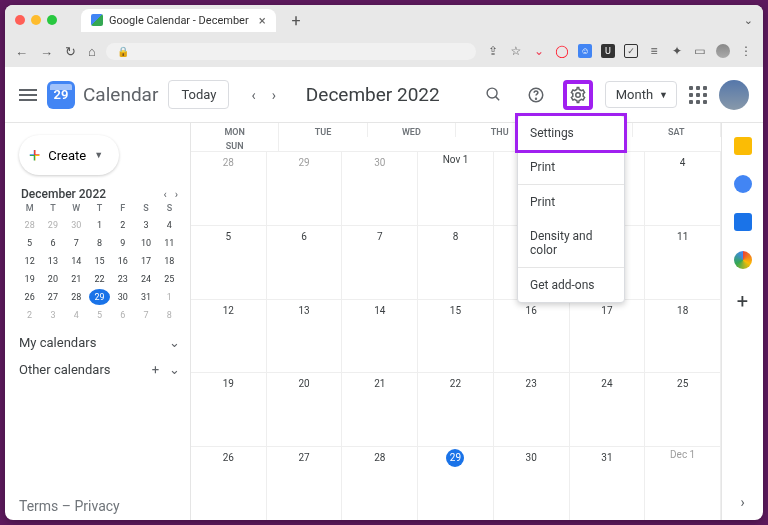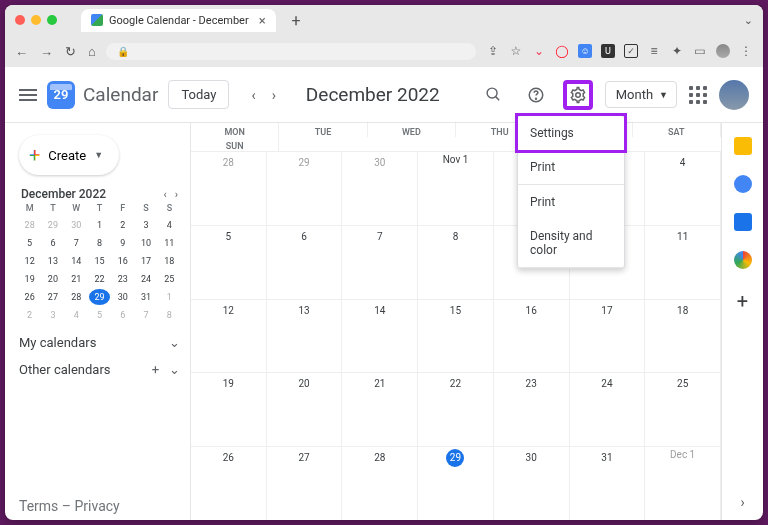--- a/index.html
+++ b/index.html
@@ -188,20 +188,21 @@
         <div class="avatar"></div>
       </div>
 
       <div class="dropdown">
         <div class="item hl">Settings</div>
         <div class="item">Print</div>
         <div class="sep"></div>
         <div class="item">Print</div>
         <div class="item">Density and color</div>
         <div class="sep"></div>
+        <div class="item">Get add-ons</div>
       </div>
     </div>
 
     <div class="content">
       <div class="sidebar">
         <button class="create-btn">
           <span class="create-plus">+</span>
           <span>Create</span>
           <span style="font-size:9px;color:#5f6368">▼</span>
         </button>

